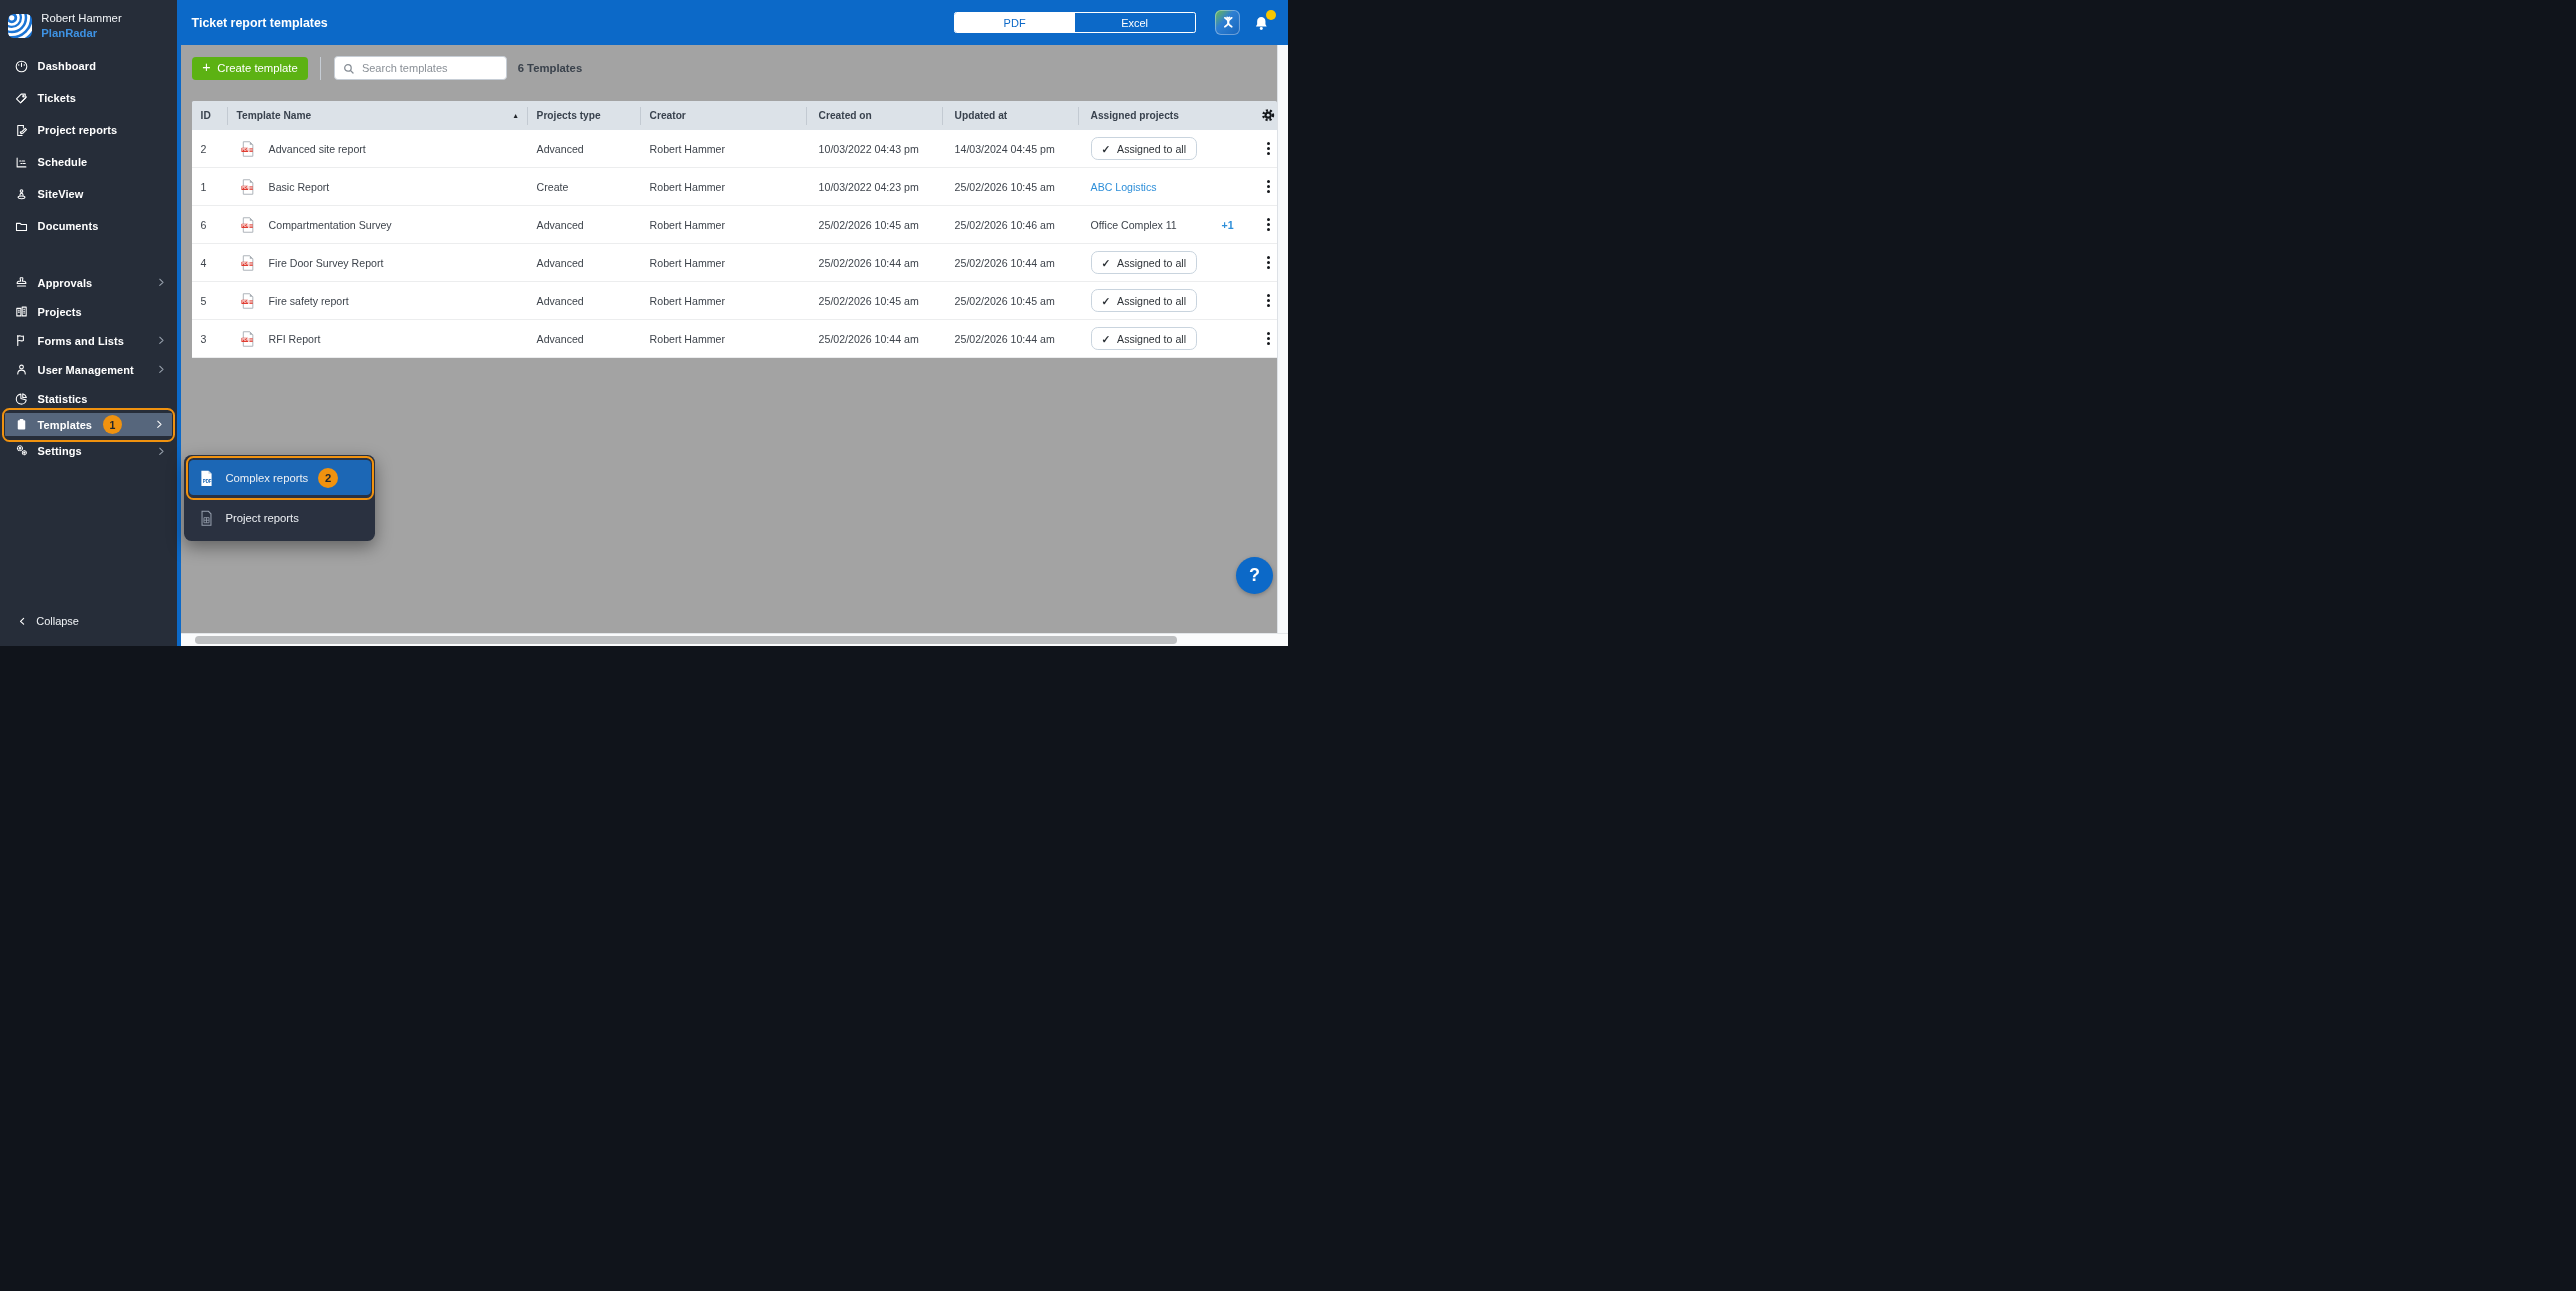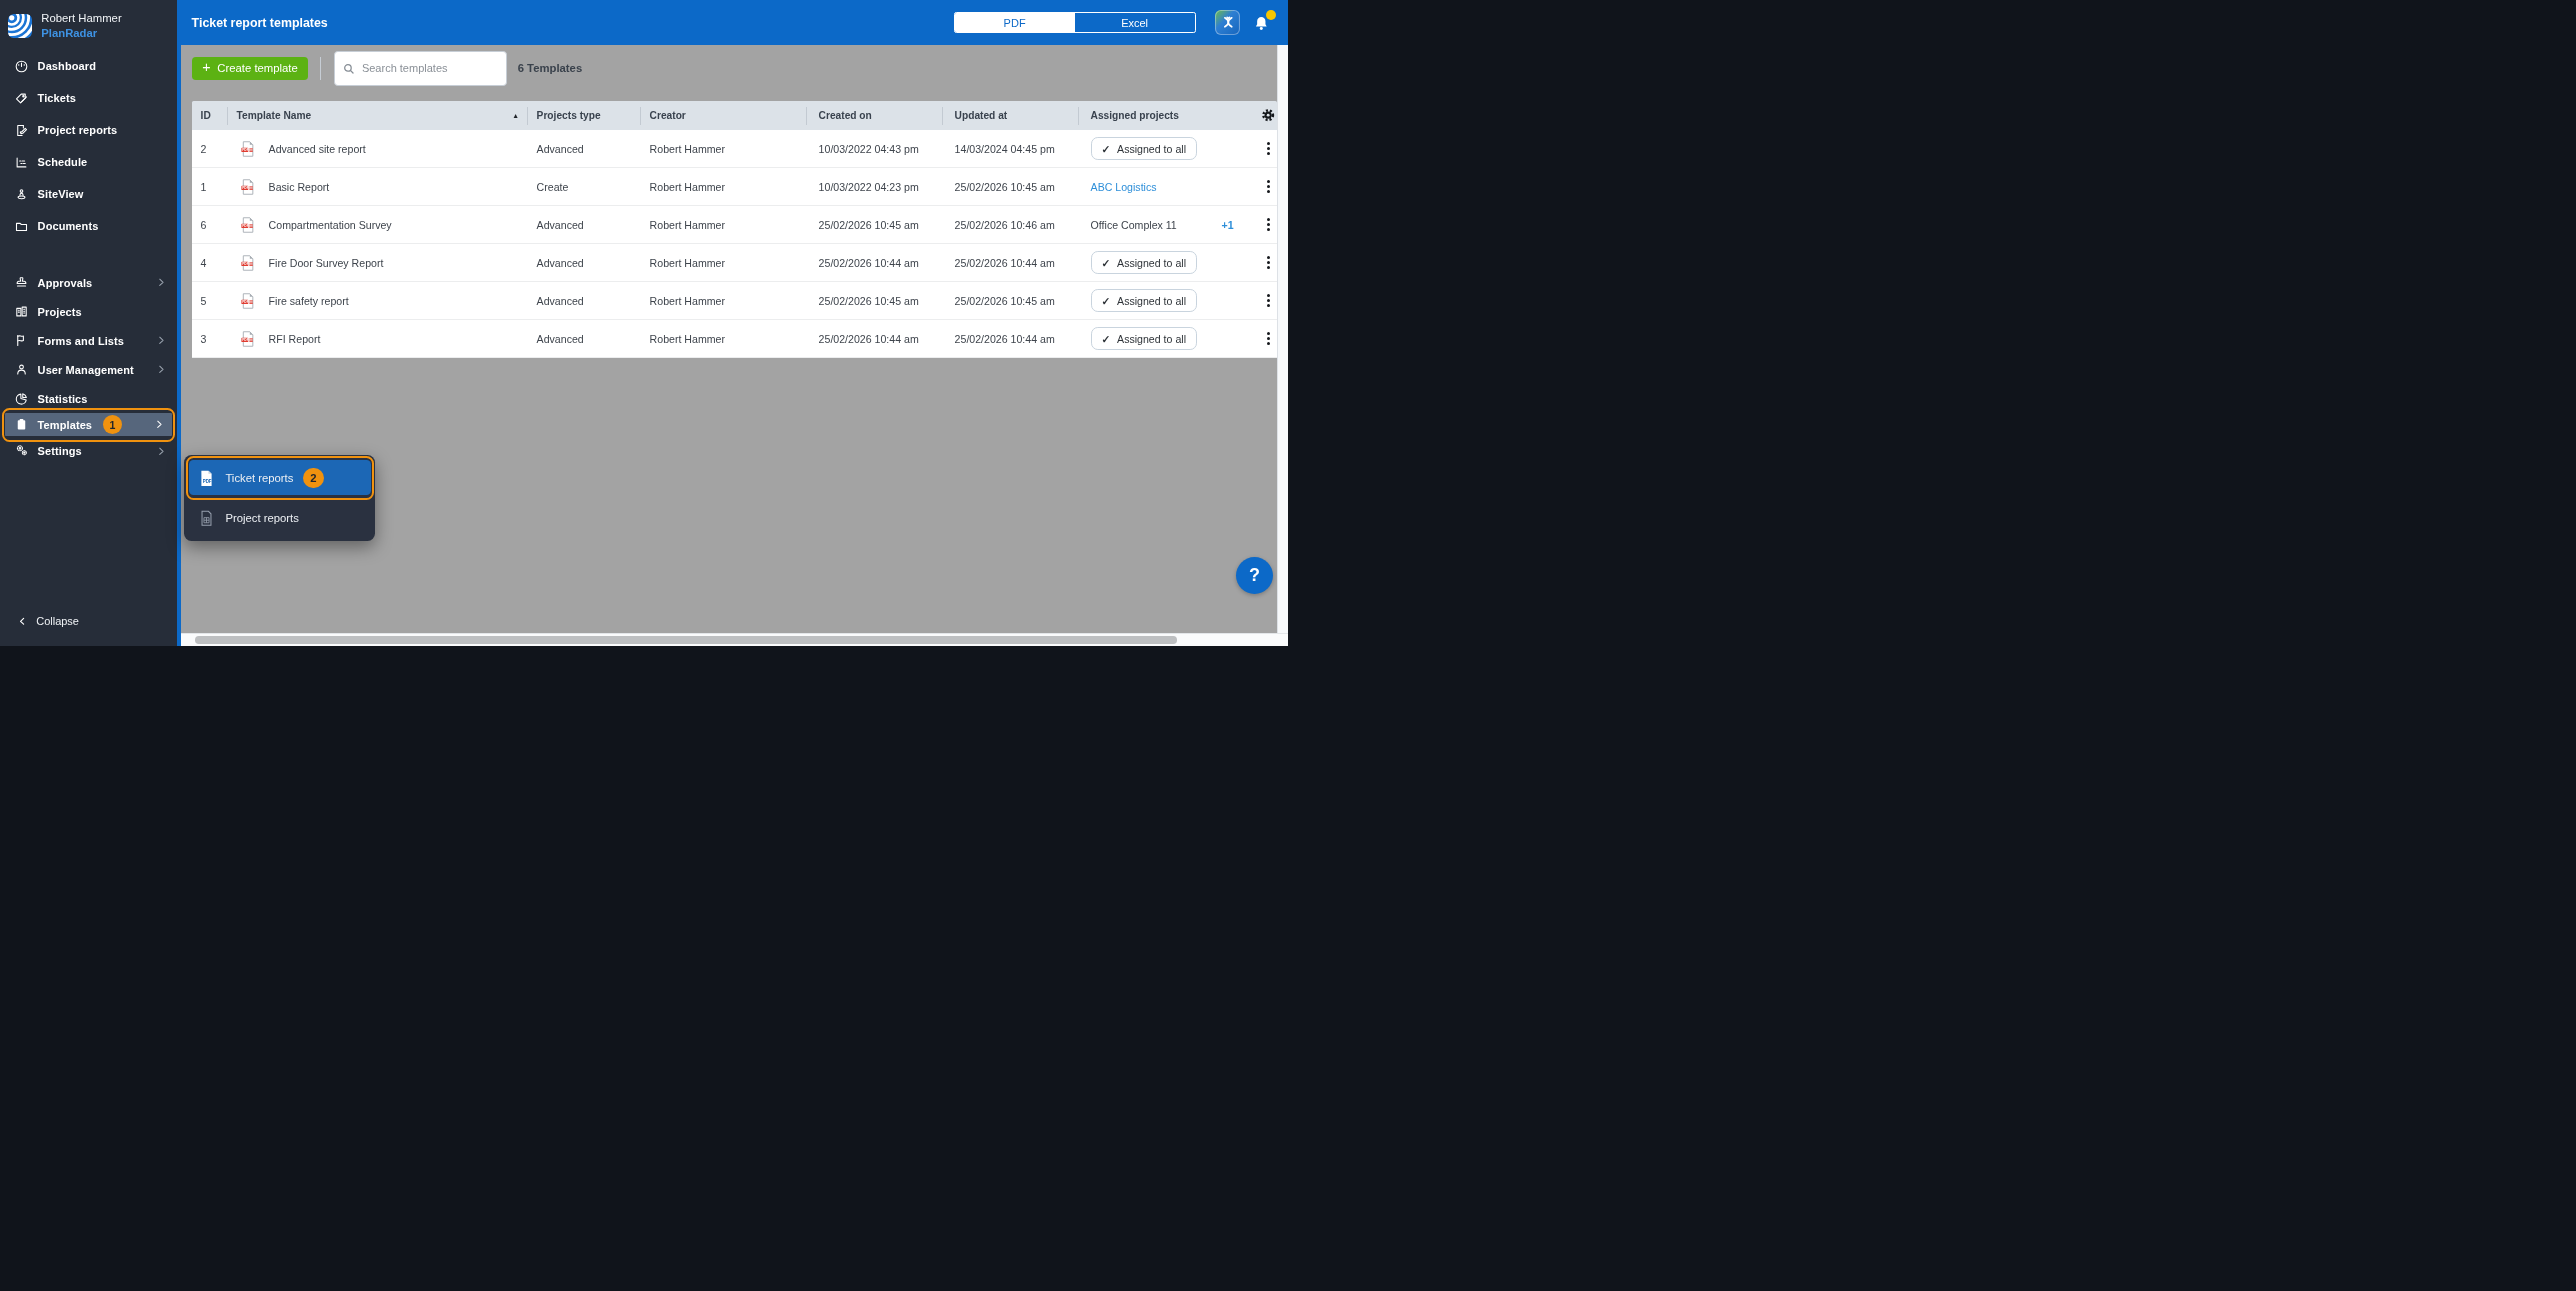--- a/index.html
+++ b/index.html
@@ -39,21 +39,21 @@
   .app-icon svg{width:16.6px;height:16.6px;stroke:#fff;fill:none;stroke-width:2.4;stroke-linecap:round;}
   .bell-wrap{position:relative;width:19.6px;height:22.6px;cursor:pointer;}
   .bell-wrap svg{width:16.6px;height:18px;fill:#fff;margin-top:3.8px;}
   .bell-dot{position:absolute;right:-3px;top:-0.8px;width:9.8px;height:9.8px;border-radius:50%;background:#F7C600;}
 
   
   .toolbar{position:absolute;left:10.6px;top:57px;display:flex;align-items:center;height:22.6px;}
   .create-btn{display:flex;align-items:center;gap:6.8px;height:22.6px;padding:0 10.6px;background:#5CB213;color:#fff;border:none;border-radius:3.8px;font-size:11.3px;cursor:pointer;}
   .create-plus{font-size:14.3px;font-weight:400;line-height:1;margin-top:-1.5px;}
   .tb-divider{width:0.8px;height:22.6px;background:#C6CDD5;margin:0 13px 0 12px;}
-  .search-box{display:flex;align-items:center;gap:6px;width:173px;height:35px;background:#fff;border:0.8px solid #C7CED6;border-radius:3.8px;padding:0 7.5px;}
+  .search-box{display:flex;align-items:center;gap:6px;width:173px;height:24px;background:#fff;border:0.8px solid #C7CED6;border-radius:3.8px;padding:0 7.5px;}
   .search-box svg{width:11.3px;height:11.3px;stroke:#868D95;fill:none;stroke-width:1.8;stroke-linecap:round;flex:0 0 auto;}
   .search-box input{border:none;outline:none;font-size:11px;color:#3E444C;width:100%;background:transparent;}
   .search-box input::placeholder{color:#8A9097;}
   .count-label{margin-left:10.6px;font-size:11.3px;font-weight:600;color:#3A424C;}
 
   
   .table{position:absolute;left:10.6px;top:101px;width:1085px;}
   .tgrid{display:grid;grid-template-columns:36px 300px 113px 166px 136px 136px 173px 1fr;align-items:center;}
   .thead{background:#DCE2E8;height:29px;border-radius:1.5px 1.5px 0 0;}
   .th{font-size:10.2px;font-weight:700;color:#39424E;padding-left:9px;height:18px;display:flex;align-items:center;border-right:0.8px solid #C3CAD2;}
@@ -596,21 +596,21 @@
     <div class="hscroll">
       <div class="hthumb"></div>
     </div>
   </div>
 
   <div class="popup">
   <div class="pop-item active">
     <svg class="pop-ic" viewBox="0 0 22 26">
           <use href="#ic-pdf-file"></use>
         </svg>
-    <span class="pop-label">Ticket reports</span>
+    <span class="pop-label">Complex reports</span>
     <span class="pop-badge">2</span>
   </div>
 
   <div class="pop-item">
     <svg class="pop-ic" viewBox="0 0 22 26">
           <use href="#ic-doc-grid"></use>
         </svg>
     <span class="pop-label">Project reports</span>
 
   </div>

